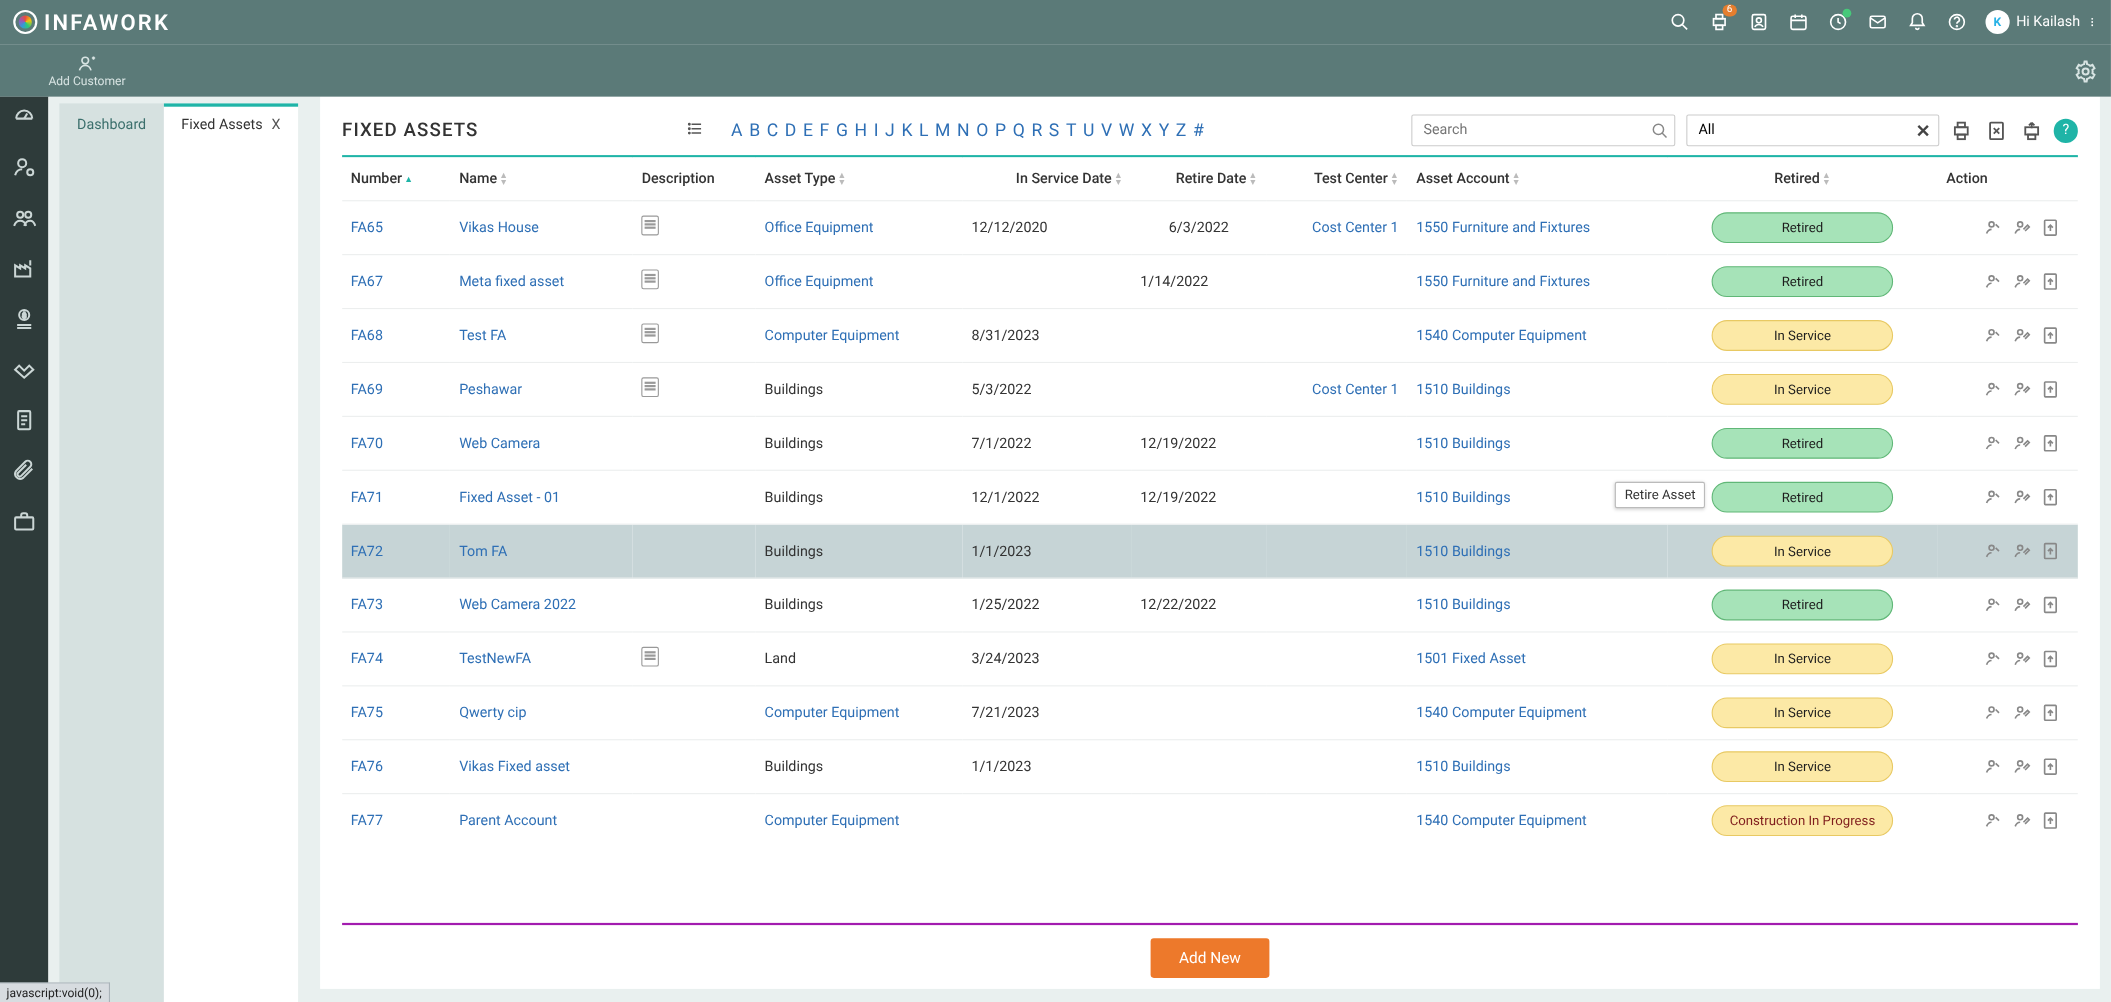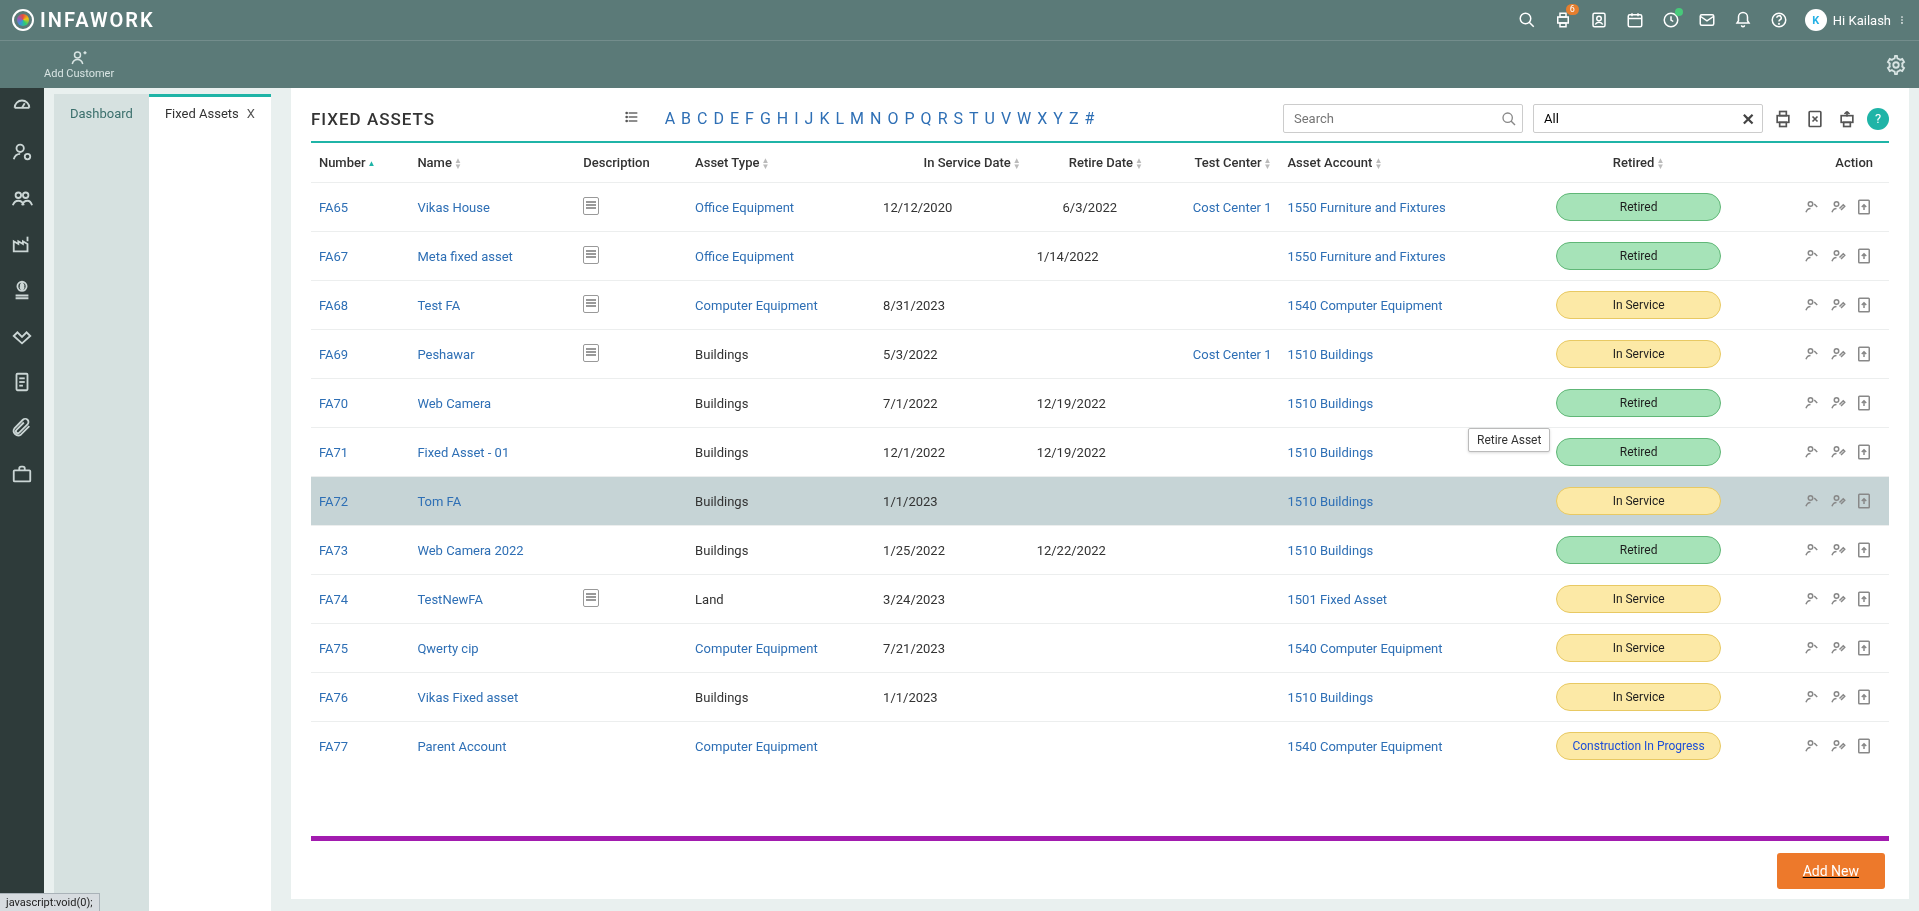--- a/index.html
+++ b/index.html
@@ -55,28 +55,28 @@
 .sort.active-asc .up { color:#1fb4a7;}
 tbody tr { border-top:1px solid #eceeee; }
 tbody tr:hover, tbody tr.hovered { background:#c6d4d6; }
 tbody td { padding:10px 8px; vertical-align:middle;}
 .link { color:#2e6fb5; cursor:pointer; }
 .doc-icon { display:inline-flex; width:16px; height:18px; border:1px solid #999; border-radius:2px; position:relative;}
 .doc-icon:before { content:''; position:absolute; left:2px; top:3px; right:2px; height:2px; background:#999; box-shadow:0 3px 0 #999, 0 6px 0 #999; }
 .status-pill { display:inline-block; min-width:165px; text-align:center; padding:6px 10px; border-radius:16px; font-size:12px; border:1px solid; }
 .status-retired { background:#a6e3b8; border-color:#60b777; color:#1d1d1d;}
 .status-inservice { background:#fce9a6; border-color:#e8c963; color:#1d1d1d;}
-.status-cip { background:#fce9a6; border-color:#e8c963; color:#1d4ed8;}
+.status-cip { background:#fce9a6; border-color:#e8c963; color:#7f1d1d;}
 .action-icons { display:flex; gap:8px; color:#888; justify-content:flex-end;}
 .action-icons .ai { width:18px; height:18px; cursor:pointer;}
-th.action-col, td.action-col { text-align:right; padding-right:16px; }
+th.action-col, td.action-col { padding-right:16px; }
 
 .tooltip { position:absolute; background:#fff; border:1px solid #bbb; padding:4px 8px; font-size:12px; color:#333; border-radius:2px; box-shadow:0 1px 3px rgba(0,0,0,0.15); white-space:nowrap; z-index:50;}
 
-.footer { display:flex; justify-content:flex-end; padding:12px 4px 0 4px; border-top:5px solid #a21caf;text-decoration:underline;}
+.footer { display:flex; justify-content:center; padding:12px 4px 0 4px; border-top:2px solid #a21caf;}
 .add-btn { background:#ed792b; color:#fff; border:none; padding:10px 26px; font-size:14px; border-radius:3px; cursor:pointer;}
 
 .statusbar { position:fixed; left:0; bottom:0; background:#d7dce0; color:#222; font-size:11px; padding:2px 6px; border:1px solid #a9b2b8; border-left:none; border-bottom:none;}
 </style>
 </head>
 <body>
 
 <div class="topbar">
   <div class="logo">
     <span class="logo-bulb"></span>
@@ -680,14 +680,14 @@
         </table>
       </div>
 
       <div class="footer">
         <button class="add-btn">Add New</button>
       </div>
     </div>
   </div>
 </div>
 
-<div class="tooltip" id="tooltip" style="top: 428px; left: 1468px;">Retire Asset</div>
+<div class="tooltip" id="tooltip" style="top: 438px; left: 1468px;">Retire Asset</div>
 <div class="statusbar">javascript:void(0);</div>
 
 </body></html>

